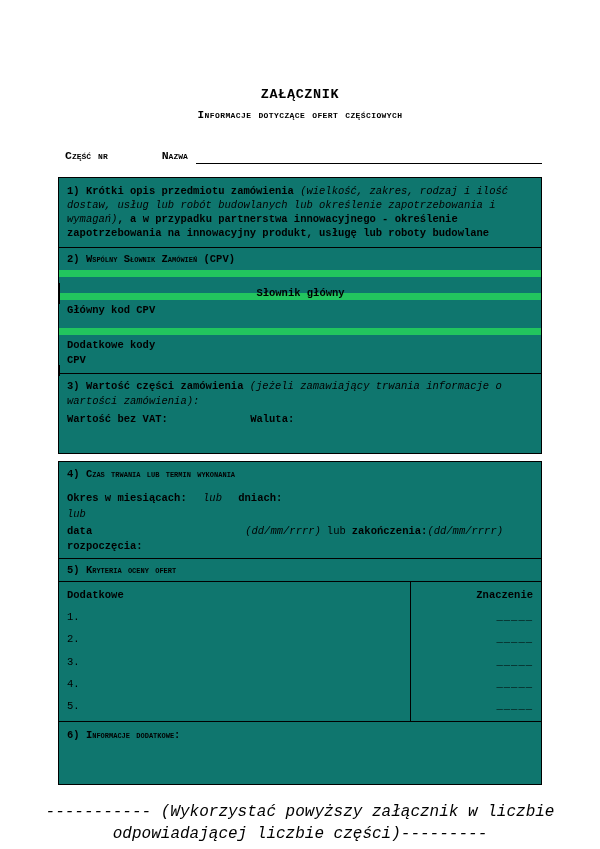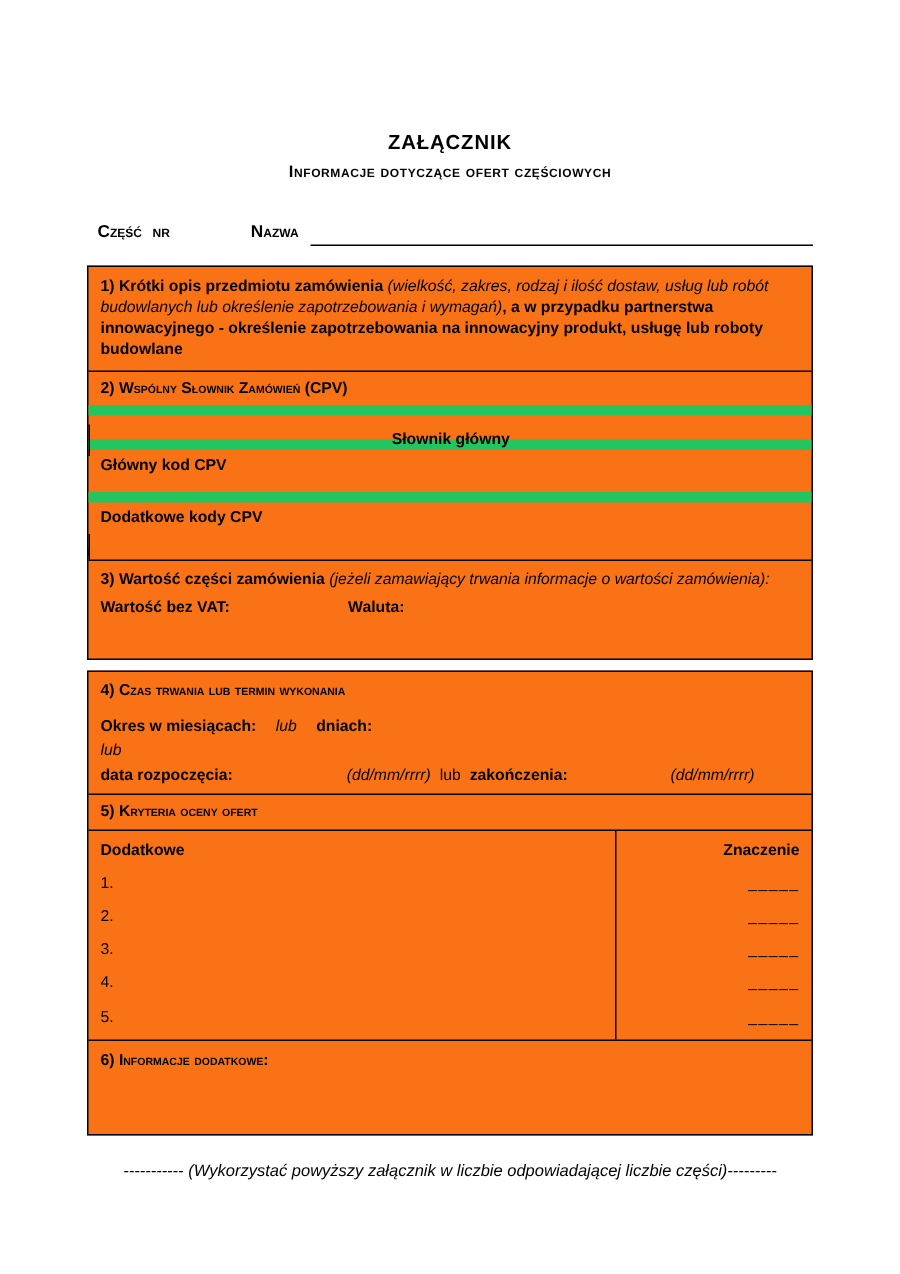--- a/index.html
+++ b/index.html
@@ -4,21 +4,21 @@
 <style>
   * { box-sizing: border-box; }
   html, body { margin: 0; padding: 0; background: #ffffff; }
   .page {
     position: relative;
     width: 600px;
     height: 849px;
     margin: 0 auto;
     background: #ffffff;
     color: #000000;
-    font-family: Liberation Sans, sans-serif;
+    font-family: Liberation Mono, monospace;
     font-size: 10.5px;
     line-height: 1.35;
     overflow: hidden;
   }
   .bold   { font-weight: bold; }
   .italic { font-style: italic; }
   .sc     { font-variant: small-caps; }
 
   .title {
     padding-top: 86px;
@@ -47,21 +47,21 @@
   .nazwa-blank {
     flex: 1;
     margin-left: 8px;
     border-bottom: 1px solid #000;
     height: 13px;
   }
 
   .box {
     margin: 0 58px;
     border: 1.5px solid #000;
-    background: #f97316;
+    background: #0f766e;
   }
   .boxA { margin-top: 13px; }
   .boxB { margin-top: 7px; }
 
   .sec { padding: 5px 8px; }
   .bt  { border-top: 1px solid #000; }
 
   .sec1 { padding: 6px 8px 7px 8px; }
 
   .sec2-heading { padding: 4px 8px; }
@@ -111,21 +111,21 @@
   }
   .krit-num   { margin-top: 8px; }
   .krit-blank { margin-top: 8px; letter-spacing: 1px; }
 
   .sec6 { padding: 6px 8px 42px 8px; }
 
   .footer {
     margin-top: 17px;
     text-align: center;
     font-style: italic;
-    font-size: 11px;
+    font-size: 16px;
   }
 </style>
 </head>
 <body>
 
 <div class="page">
 
   <div class="title">ZAŁĄCZNIK</div>
   <div class="subtitle">Informacje dotyczące ofert częściowych</div>
 

